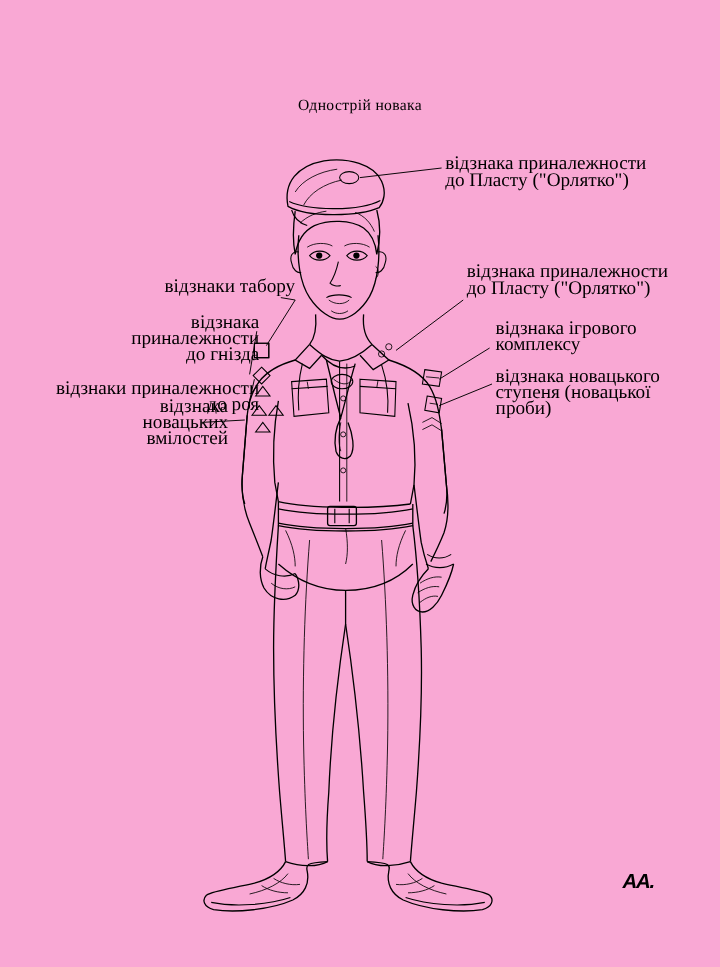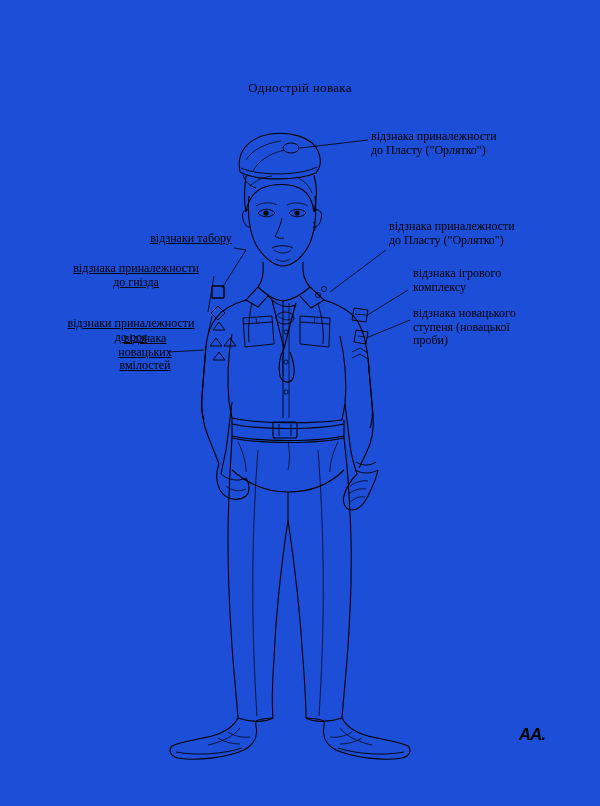--- a/index.html
+++ b/index.html
@@ -8,40 +8,40 @@
     background: #ffffff;
   }
   body {
     font-family: "Liberation Serif", serif;
     color: #000000;
   }
   #page {
     position: relative;
     width: 600px;
     height: 806px;
-    background: #1d4ed8;
+    background: #f9a8d4;
     overflow: hidden;
   }
   .title {
     position: absolute;
     left: 0;
     top: 80px;
     width: 600px;
     text-align: center;
     font-size: 13px;
     letter-spacing: 0.3px;
   }
   .label {
     position: absolute;
-    font-size: 12px;
+    font-size: 16px;
     line-height: 13.5px;
     white-space: pre-line;
   }
   .label.right { text-align: left; }
-  .label.left  { text-align: center; text-decoration: underline; }
+  .label.left  { text-align: right; }
   .signature {
     position: absolute;
     right: 55px;
     top: 725px;
     font-family: Liberation Sans, sans-serif;
     font-size: 17px;
     font-style: italic;
     font-weight: bold;
     letter-spacing: -1px;
   }

